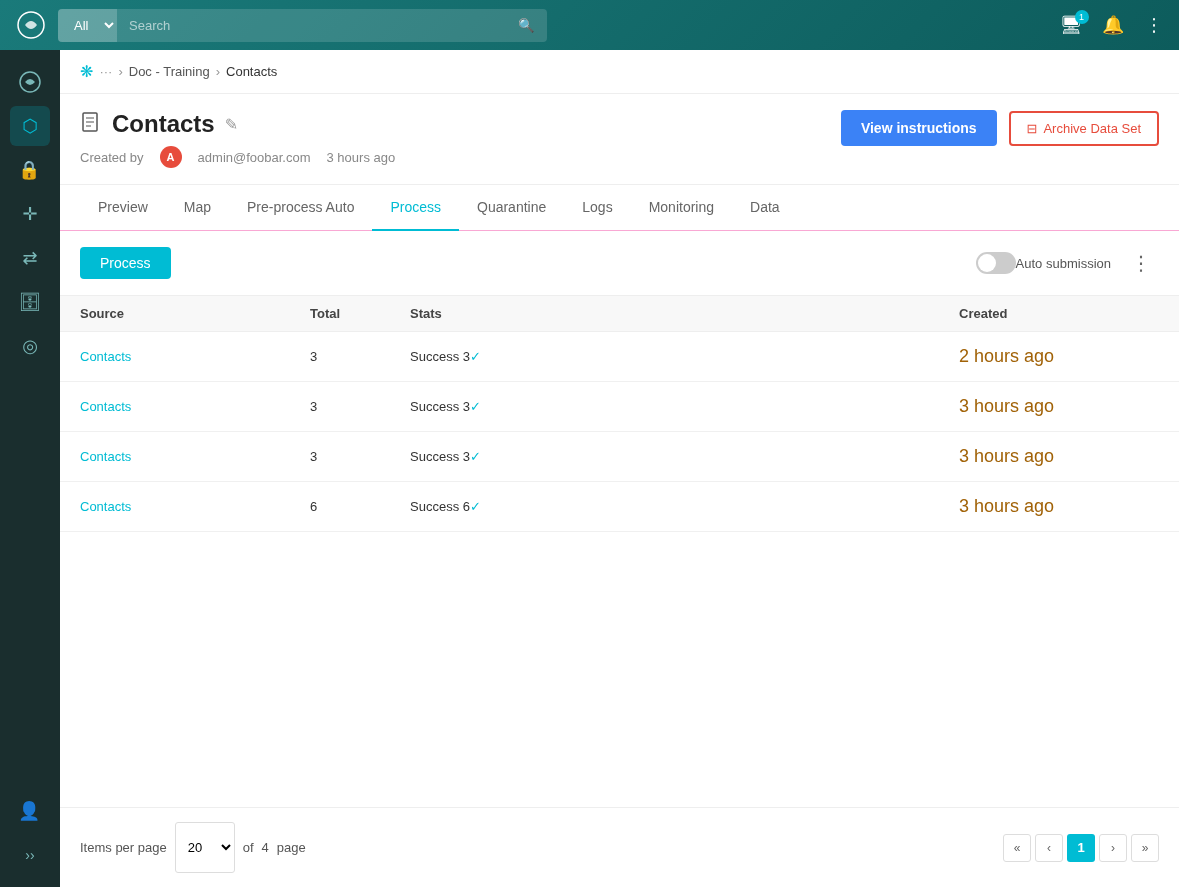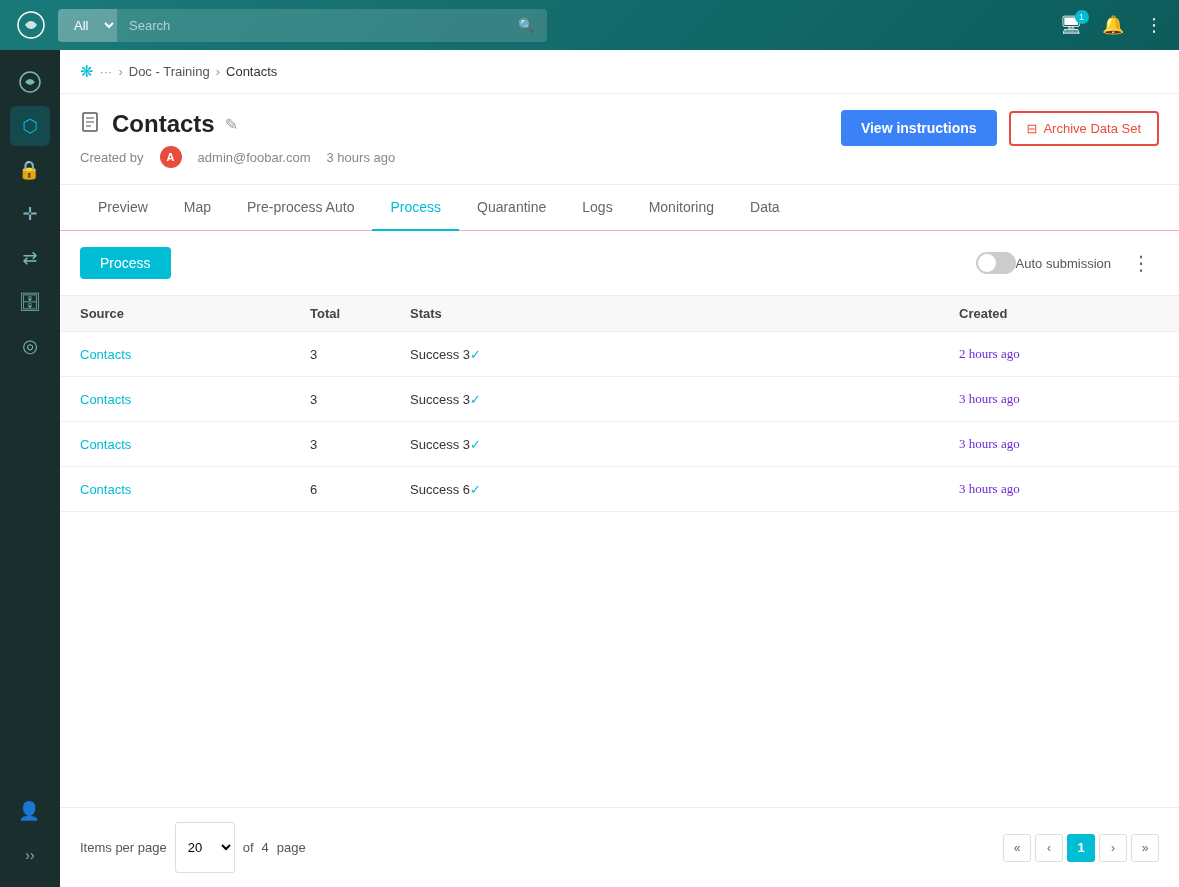--- a/index.html
+++ b/index.html
@@ -169,21 +169,21 @@
     }
     .table-row {
       display: grid; grid-template-columns: 230px 100px 1fr 200px;
       padding: 14px 20px; border-bottom: 1px solid #f0f0f0;
       align-items: center;
     }
     .cell-source { color: #00bcd4; cursor: pointer; font-size: 13px; }
     .cell-total { font-size: 13px; color: #333; }
     .cell-stats { font-size: 13px; color: #333; display: flex; align-items: center; gap: 0; }
     .check-icon { color: #00bcd4; }
-    .cell-created { font-size: 13px; color: #6d28d9; font-family: Liberation Serif, serif; }
+    .cell-created { font-size: 18px; color: #a16207; }
 
     
     .footer {
       display: flex; align-items: center; justify-content: space-between;
       padding: 14px 20px; border-top: 1px solid #eee; background: white;
       flex-shrink: 0;
     }
     .footer-left { display: flex; align-items: center; gap: 8px; font-size: 13px; color: #555; }
     .per-page-select {
       border: 1px solid #ddd; border-radius: 3px; padding: 16px 8px;

